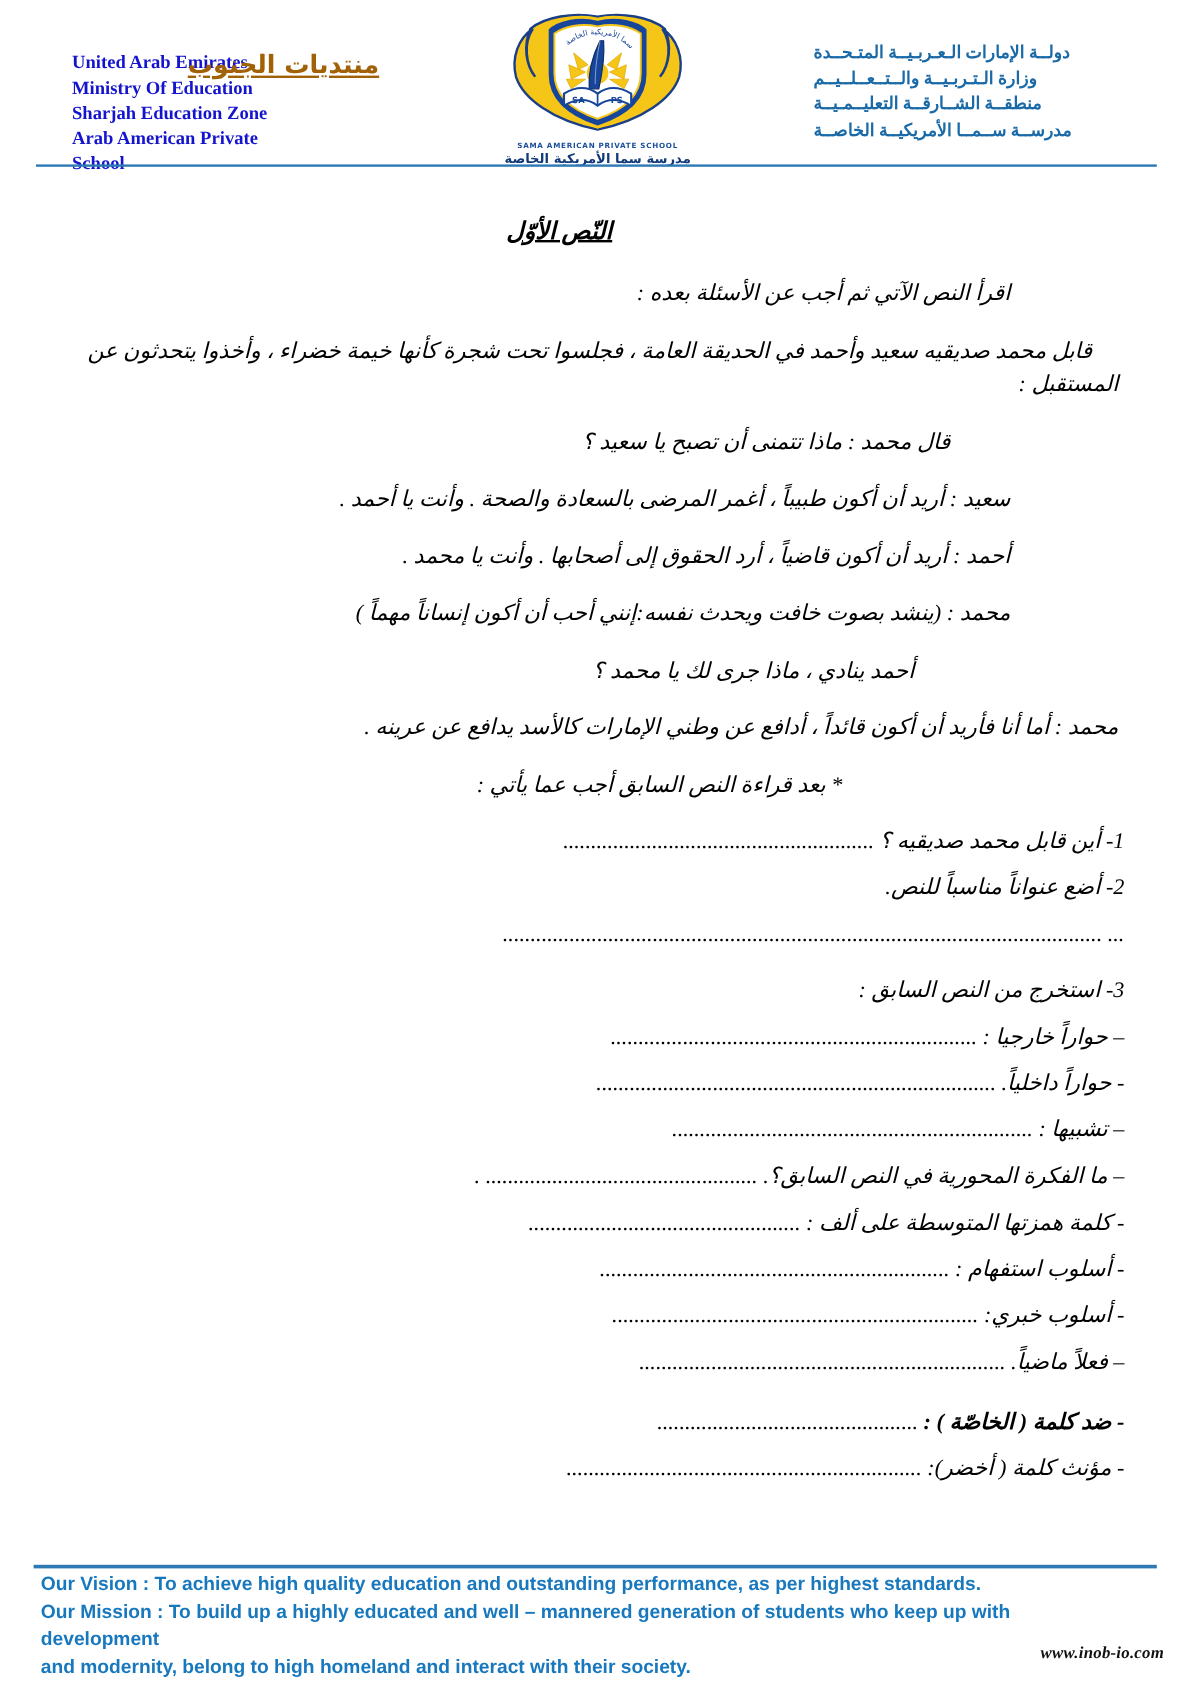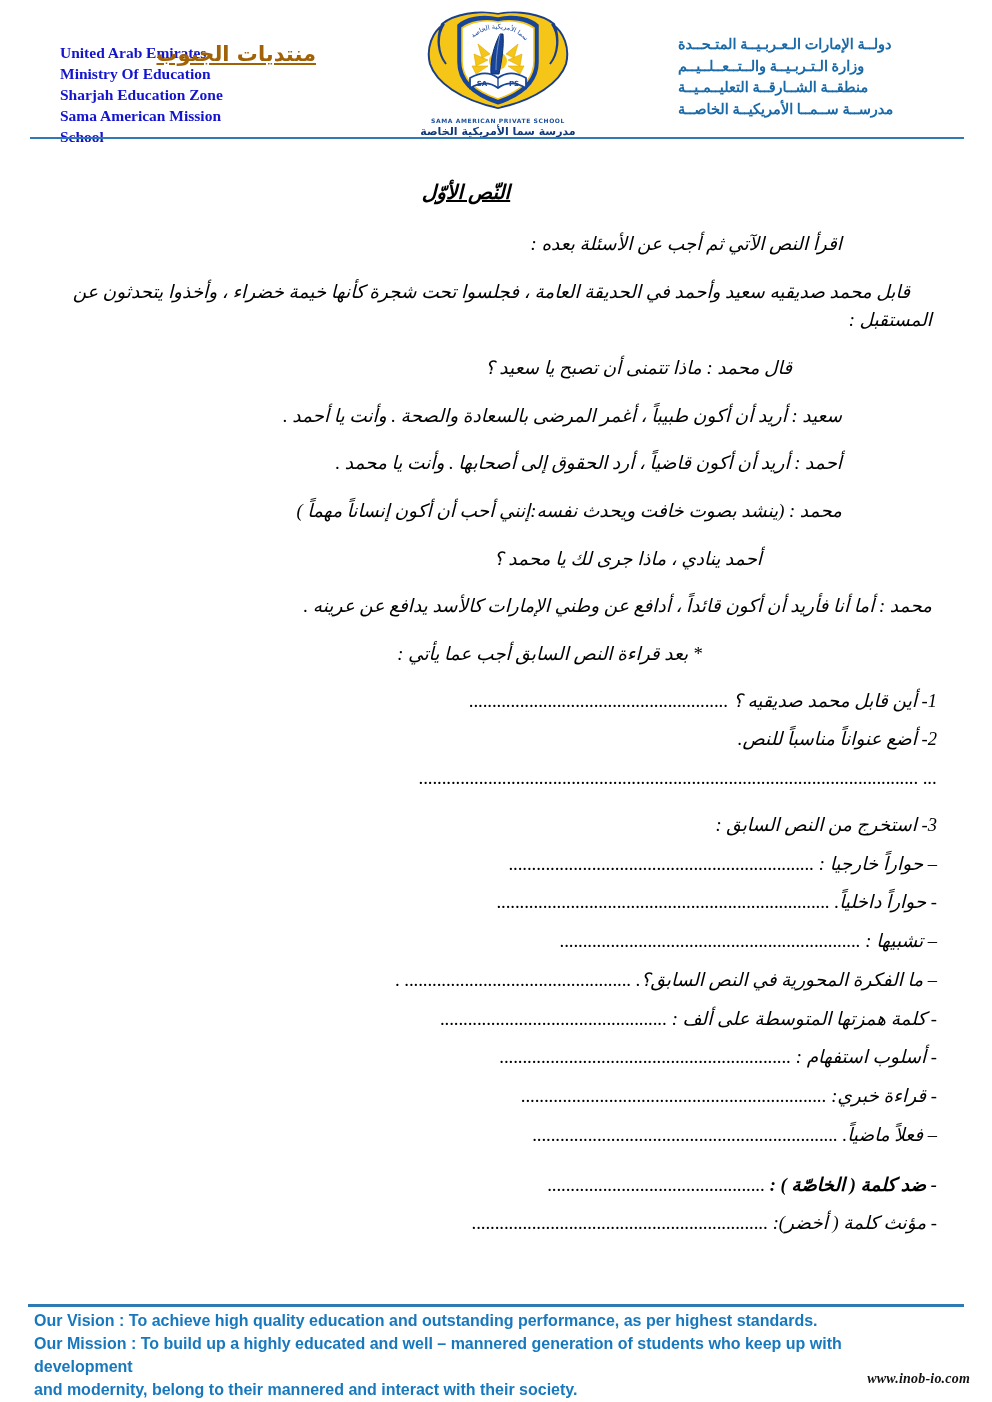--- a/index.html
+++ b/index.html
@@ -189,21 +189,21 @@
 <body>
 
 <div class="page">
 
   <div class="header">
 
     <div class="hdr-left">
       <span class="ln">United Arab Emirates</span>
       <span class="ln">Ministry Of Education</span>
       <span class="ln">Sharjah Education Zone</span>
-      <span class="ln">Sama American Mission</span>
+      <span class="ln">Arab American Private</span>
       <span class="ln">School</span>
     </div>
 
     <div class="watermark-ar">منتديات الجنوب</div>
 
     <div class="logo-wrap">
       <svg width="172" height="104" viewBox="0 0 172 104">
 
         <path d="M86 6 C66 2 42 6 30 16 C24 30 26 46 34 56 C26 46 24 28 32 16 C20 24 14 40 18 56 C24 74 48 92 86 100 C124 92 148 74 154 56 C158 40 152 24 140 16 C148 28 146 46 138 56 C146 46 148 30 142 16 C130 6 106 2 86 6 Z" fill="#f5c518" stroke="#1b3f87" stroke-width="2"></path>
 
@@ -323,21 +323,21 @@
       <span>- كلمة همزتها المتوسطة على ألف  :</span>
       <span>.................................................</span>
     </p>
     <div class="sp-sm"></div>
     <p class="qline">
       <span>- أسلوب استفهام :</span>
       <span>...............................................................</span>
     </p>
     <div class="sp-sm"></div>
     <p class="qline">
-      <span>- قراءة خبري:</span>
+      <span>- أسلوب خبري:</span>
       <span>..................................................................</span>
     </p>
     <div class="sp-sm"></div>
     <p class="qline">
       <span>– فعلاً  ماضياً.</span>
       <span>..................................................................</span>
     </p>
     <div class="sp-sm"></div>
     <div class="sp-sm"></div>
     <p class="qline">
@@ -348,17 +348,17 @@
     <p class="qline">
       <span>- مؤنث كلمة ( أخضر):</span>
       <span>................................................................</span>
     </p>
   </div>
 
   <div class="ftr-rule"></div>
   <div class="footer-text">
     <span class="ln">Our Vision : To achieve high quality education and outstanding performance, as per highest standards.</span>
     <span class="ln">Our Mission : To build up a highly educated and well – mannered generation of students who keep up with development</span>
-    <span class="ln">and modernity, belong to their mannered and interact with their society.</span>
+    <span class="ln">and modernity, belong to high homeland and interact with their society.</span>
   </div>
   <div class="site-url">www.inob-io.com</div>
 
 </div>
 
 </body></html>

